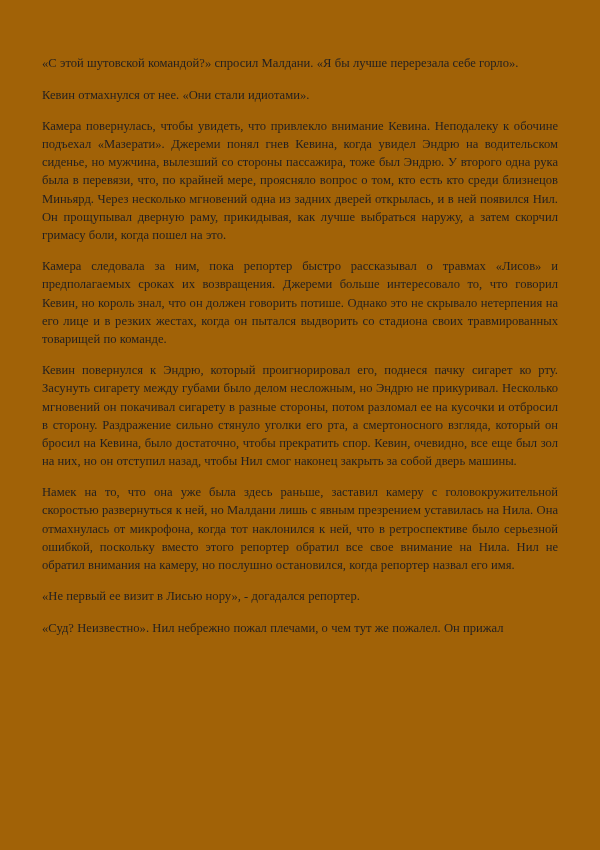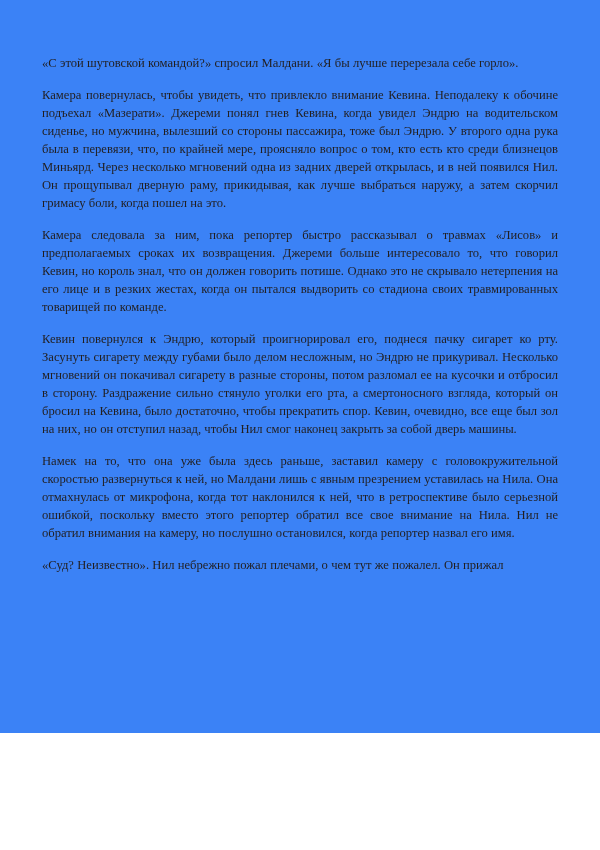--- a/index.html
+++ b/index.html
@@ -9,22 +9,22 @@
   }
   body {
     width: 600px;
     height: 850px;
     overflow: hidden;
     font-family: "Liberation Serif", "DejaVu Serif", serif;
   }
   #page {
     position: relative;
     width: 600px;
-    height: 733px;
-    background: #3b82f6;
+    height: 850px;
+    background: #a16207;
     box-sizing: border-box;
   }
   #text-column {
     position: absolute;
     left: 42px;
     top: 54px;
     width: 516px;
     height: 796px;
     overflow: hidden;
   }
@@ -50,20 +50,22 @@
     overflow: hidden;
   }
 </style>
 </head>
 <body>
 
 <div id="page">
   <div id="text-column">
 
     <p class="para">«С этой шутовской командой?» спросил Малдани. «Я бы лучше перерезала себе горло».</p>
+    <p class="para">Кевин отмахнулся от нее. «Они стали идиотами».</p>
     <p class="para">Камера повернулась, чтобы увидеть, что привлекло внимание Кевина. Неподалеку к обочине подъехал «Мазерати». Джереми понял гнев Кевина, когда увидел Эндрю на водительском сиденье, но мужчина, вылезший со стороны пассажира, тоже был Эндрю. У второго одна рука была в перевязи, что, по крайней мере, проясняло вопрос о том, кто есть кто среди близнецов Миньярд. Через несколько мгновений одна из задних дверей открылась, и в ней появился Нил. Он прощупывал дверную раму, прикидывая, как лучше выбраться наружу, а затем скорчил гримасу боли, когда пошел на это.</p>
     <p class="para">Камера следовала за ним, пока репортер быстро рассказывал о травмах «Лисов» и предполагаемых сроках их возвращения. Джереми больше интересовало то, что говорил Кевин, но король знал, что он должен говорить потише. Однако это не скрывало нетерпения на его лице и в резких жестах, когда он пытался выдворить со стадиона своих травмированных товарищей по команде.</p>
     <p class="para">Кевин повернулся к Эндрю, который проигнорировал его, поднеся пачку сигарет ко рту. Засунуть сигарету между губами было делом несложным, но Эндрю не прикуривал. Несколько мгновений он покачивал сигарету в разные стороны, потом разломал ее на кусочки и отбросил в сторону. Раздражение сильно стянуло уголки его рта, а смертоносного взгляда, который он бросил на Кевина, было достаточно, чтобы прекратить спор. Кевин, очевидно, все еще был зол на них, но он отступил назад, чтобы Нил смог наконец закрыть за собой дверь машины.</p>
     <p class="para">Намек на то, что она уже была здесь раньше, заставил камеру с головокружительной скоростью развернуться к ней, но Малдани лишь с явным презрением уставилась на Нила. Она отмахнулась от микрофона, когда тот наклонился к ней, что в ретроспективе было серьезной ошибкой, поскольку вместо этого репортер обратил все свое внимание на Нила. Нил не обратил внимания на камеру, но послушно остановился, когда репортер назвал его имя.</p>
+    <p class="para">«Не первый ее визит в Лисью нору», - догадался репортер.</p>
     <p class="para clipped">«Суд? Неизвестно». Нил небрежно пожал плечами, о чем тут же пожалел. Он прижал</p>
 
   </div>
 </div>
 
 </body></html>

